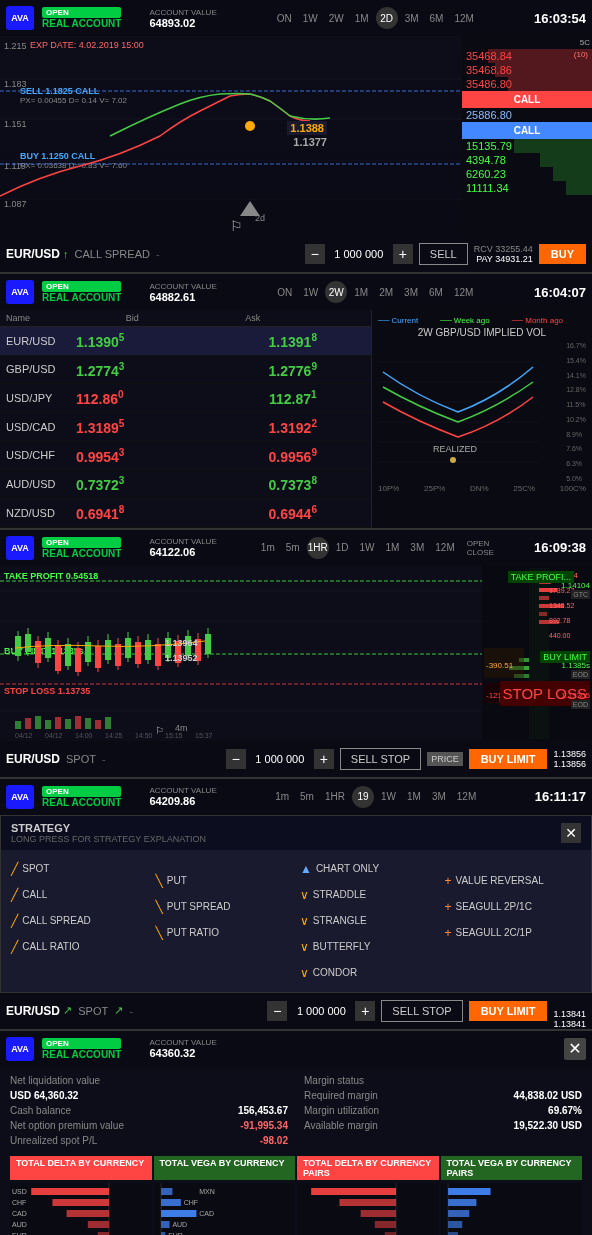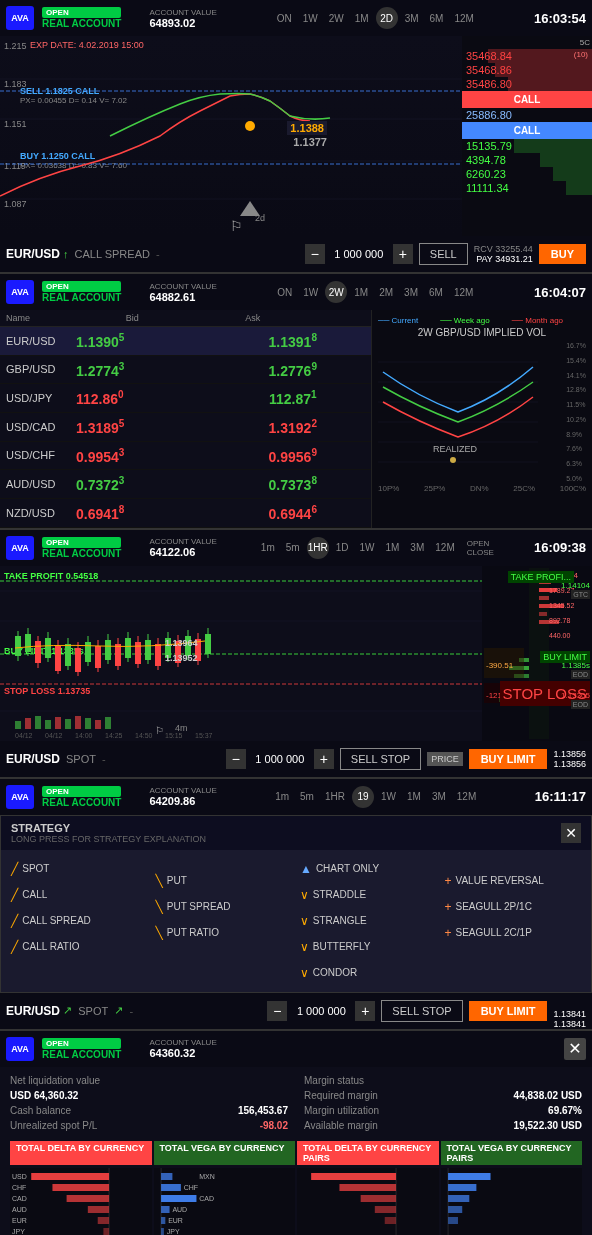--- a/index.html
+++ b/index.html
@@ -1115,20 +1115,24 @@
           <span class="summary-label">Net liquidation value</span>
         </div>
         <div class="summary-row">
           <span class="summary-value">USD 64,360.32</span>
         </div>
         <div class="summary-row">
           <span class="summary-label">Cash balance</span>
           <span class="summary-value">156,453.67</span>
         </div>
         <div class="summary-row">
+          <span class="summary-label">Net option premium value</span>
+          <span class="summary-value negative">-91,995.34</span>
+        </div>
+        <div class="summary-row">
           <span class="summary-label">Unrealized spot P/L</span>
           <span class="summary-value negative">-98.02</span>
         </div>
       </div>
 
       <div>
         <div class="summary-row">
           <span class="summary-label">Margin status</span>
         </div>
         <div class="summary-row">

